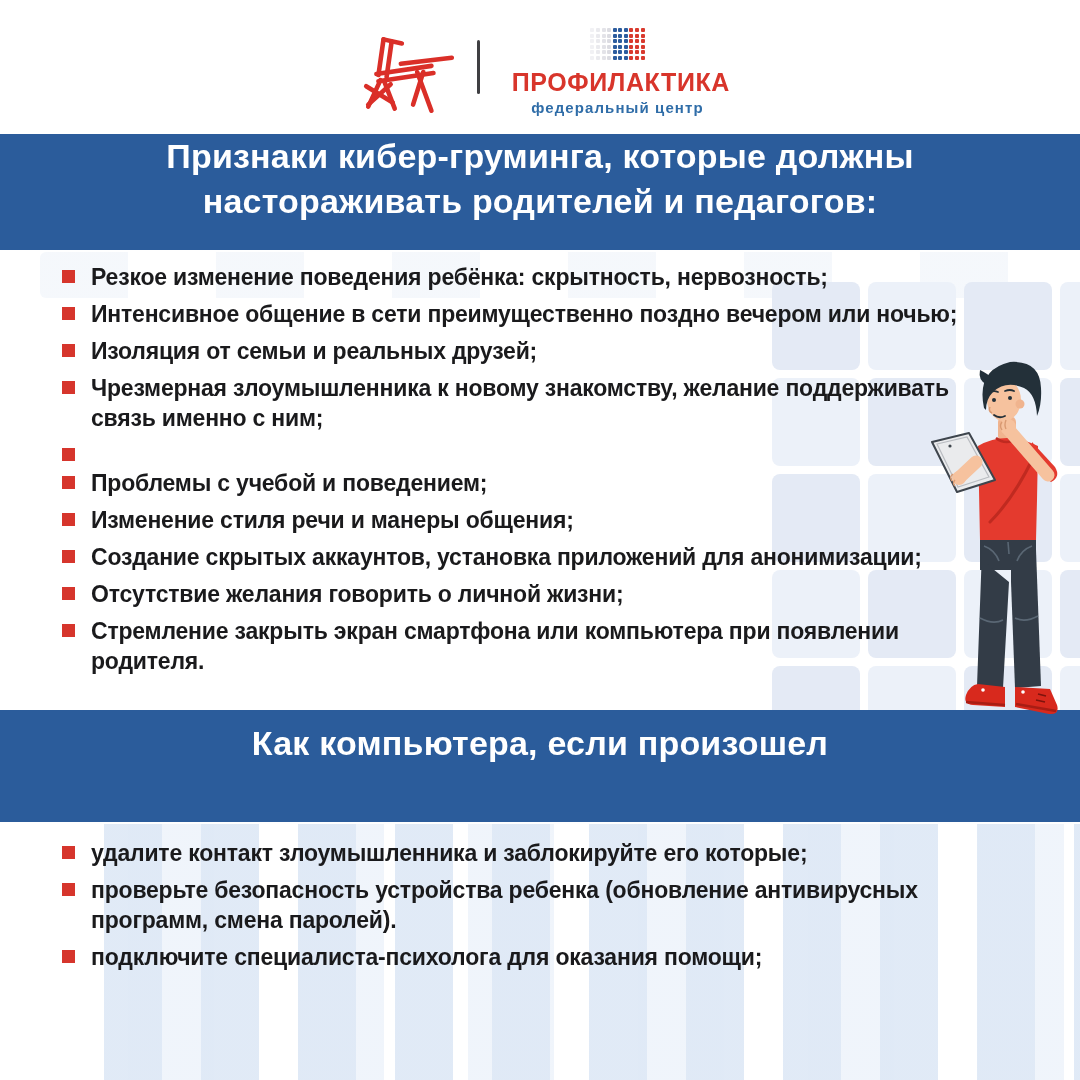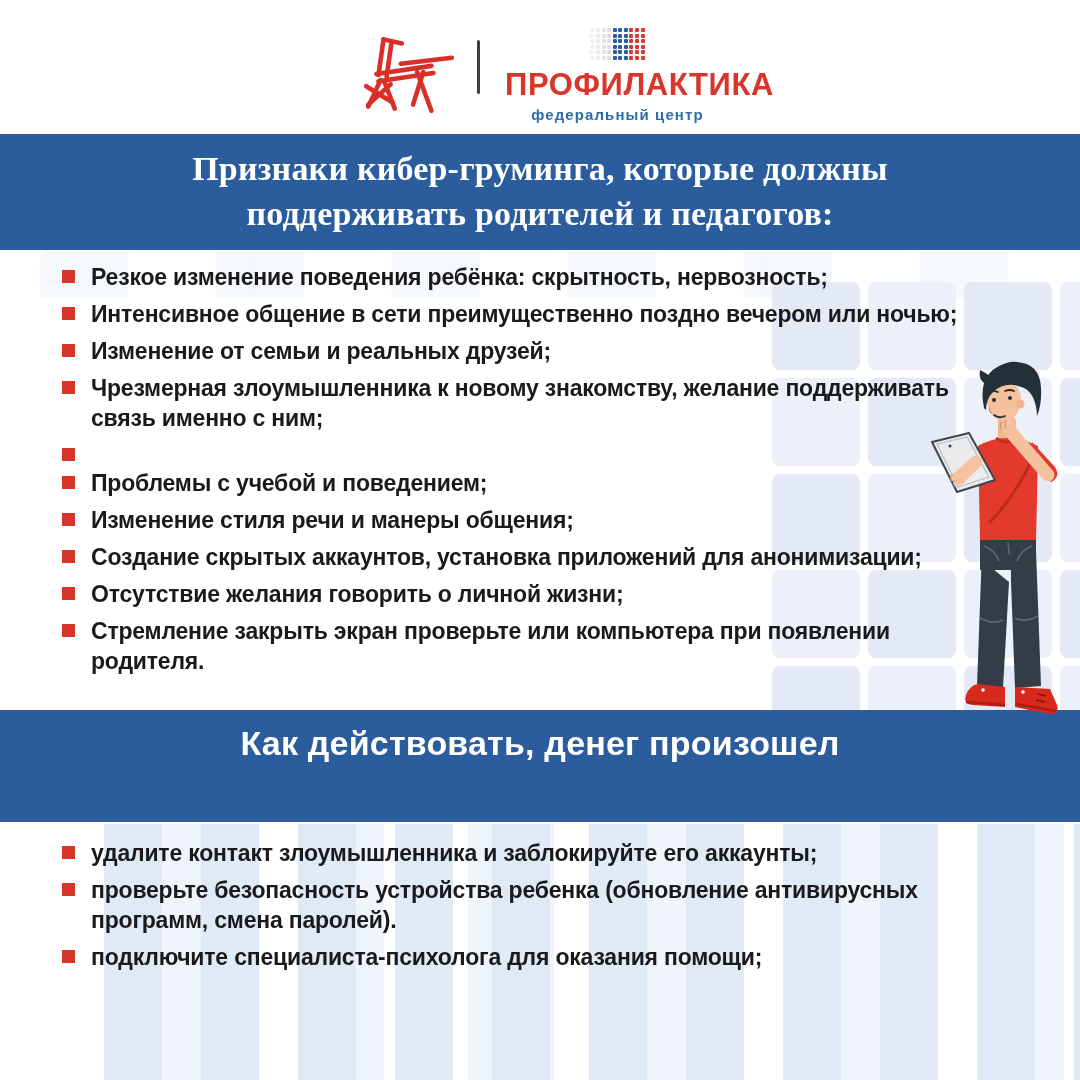--- a/index.html
+++ b/index.html
@@ -17,28 +17,28 @@
       repeating-linear-gradient(90deg, rgba(223,233,246,.95) 0 58px, rgba(0,0,0,0) 58px 97px),
       repeating-linear-gradient(90deg, rgba(236,242,250,.8) 24px 110px, rgba(0,0,0,0) 110px 194px);}
 
   
   .header{position:absolute;left:0;top:0;width:1080px;height:134px;background:#ffffff;z-index:2;}
   .chair-logo{position:absolute;left:356px;top:26px;width:106px;height:92px;}
   .logo-divider{position:absolute;left:477px;top:40px;width:3px;height:54px;background:#3f3f42;border-radius:2px;}
   .brand{position:absolute;left:505px;top:18px;width:225px;text-align:center;}
   .flag-grid{display:inline-grid;grid-template-columns:repeat(10,4px);grid-auto-rows:4px;gap:1.6px;margin-bottom:9px;}
   .flag-grid span{display:block;border-radius:1px;}
-  .brand-name{font-size:31px;font-weight:bold;color:#d8352b;letter-spacing:.6px;line-height:1.05;text-align:right;}
+  .brand-name{font-size:25px;font-weight:bold;color:#d8352b;letter-spacing:.6px;line-height:1.05;text-align:right;}
   .brand-sub{font-size:15px;font-weight:bold;color:#2f6da8;letter-spacing:1.1px;margin-top:4px;}
 
   
   .banner{position:absolute;left:0;width:1080px;background:#2b5c9b;color:#ffffff;text-align:center;z-index:2;}
   .banner .bline{font-weight:bold;font-size:34px;line-height:45px;letter-spacing:.2px;}
   .banner1{top:134px;height:116px;padding-top:0;}
-  .banner1 .inner{padding-top:12px;font-family:Liberation Serif, serif;}
+  .banner1 .inner{}
   .banner2{top:710px;height:112px;}
   .banner2 .inner{padding-top:11px;}
 
   
   .list{position:absolute;left:62px;z-index:2;}
   .list1{top:262px;width:910px;}
   .list2{top:838px;width:890px;}
   .item{display:flex;align-items:flex-start;margin-bottom:7px;}
   .bullet{flex:0 0 13px;width:13px;height:13px;background:#d6352c;margin-top:8px;margin-right:16px;}
   .txt{font-size:23px;line-height:30px;font-weight:bold;color:#1a1a1c;letter-spacing:-0.2px;}
@@ -158,39 +158,39 @@
           <span style="background: rgb(217, 58, 46);"></span>
         </div>
       <div class="brand-name">ПРОФИЛАКТИКА</div>
       <div class="brand-sub">федеральный центр</div>
     </div>
   </div>
 
   <div class="banner banner1">
     <div class="inner">
       <div class="bline">Признаки кибер-груминга, которые должны</div>
-      <div class="bline">поддерживать родителей и педагогов:</div>
+      <div class="bline">настораживать родителей и педагогов:</div>
     </div>
   </div>
 
   <div class="list list1">
 
       <div class="item">
         <span class="bullet"></span>
         <span class="txt">Резкое изменение поведения ребёнка: скрытность, нервозность;</span>
       </div>
 
       <div class="item">
         <span class="bullet"></span>
         <span class="txt">Интенсивное общение в сети преимущественно поздно вечером или ночью;</span>
       </div>
 
       <div class="item">
         <span class="bullet"></span>
-        <span class="txt">Изменение от семьи и реальных друзей;</span>
+        <span class="txt">Изоляция от семьи и реальных друзей;</span>
       </div>
 
       <div class="item">
         <span class="bullet"></span>
         <span class="txt">Чрезмерная злоумышленника к новому знакомству, желание поддерживать связь именно с ним;</span>
       </div>
 
       <div class="item">
         <span class="bullet"></span>
       </div>
@@ -210,36 +210,36 @@
         <span class="txt">Создание скрытых аккаунтов, установка приложений для анонимизации;</span>
       </div>
 
       <div class="item">
         <span class="bullet"></span>
         <span class="txt">Отсутствие желания говорить о личной жизни;</span>
       </div>
 
       <div class="item">
         <span class="bullet"></span>
-        <span class="txt">Стремление закрыть экран проверьте или компьютера при появлении родителя.</span>
+        <span class="txt">Стремление закрыть экран смартфона или компьютера при появлении родителя.</span>
       </div>
     </div>
 
   <div class="banner banner2">
     <div class="inner">
-      <div class="bline">Как действовать, денег произошел</div>
+      <div class="bline">Как компьютера, если произошел</div>
     </div>
   </div>
 
   <div class="list list2">
 
 
       <div class="item">
         <span class="bullet"></span>
-        <span class="txt">удалите контакт злоумышленника и заблокируйте его аккаунты;</span>
+        <span class="txt">удалите контакт злоумышленника и заблокируйте его которые;</span>
       </div>
 
       <div class="item">
         <span class="bullet"></span>
         <span class="txt">проверьте безопасность устройства ребенка (обновление антивирусных программ, смена паролей).</span>
       </div>
 
       <div class="item">
         <span class="bullet"></span>
         <span class="txt">подключите специалиста-психолога для оказания помощи;</span>

